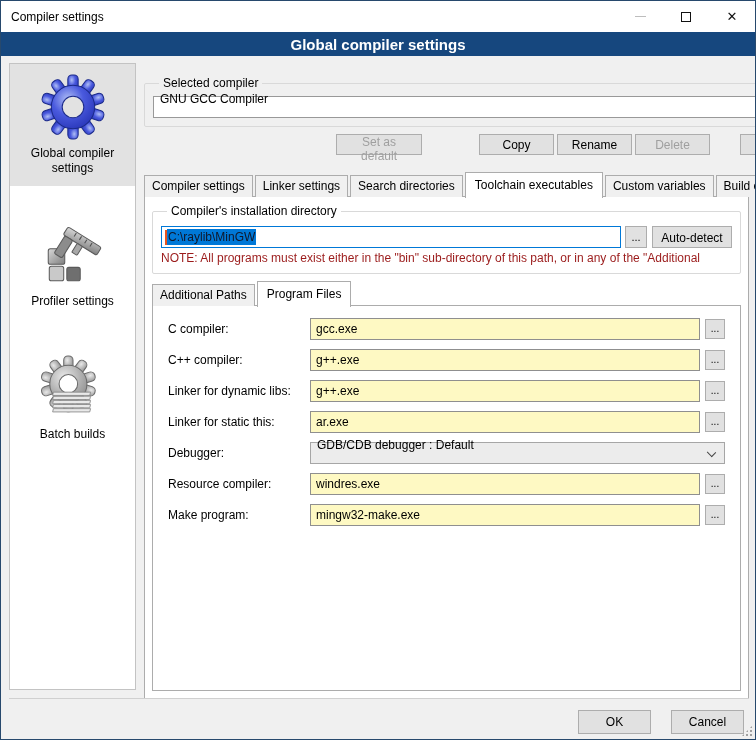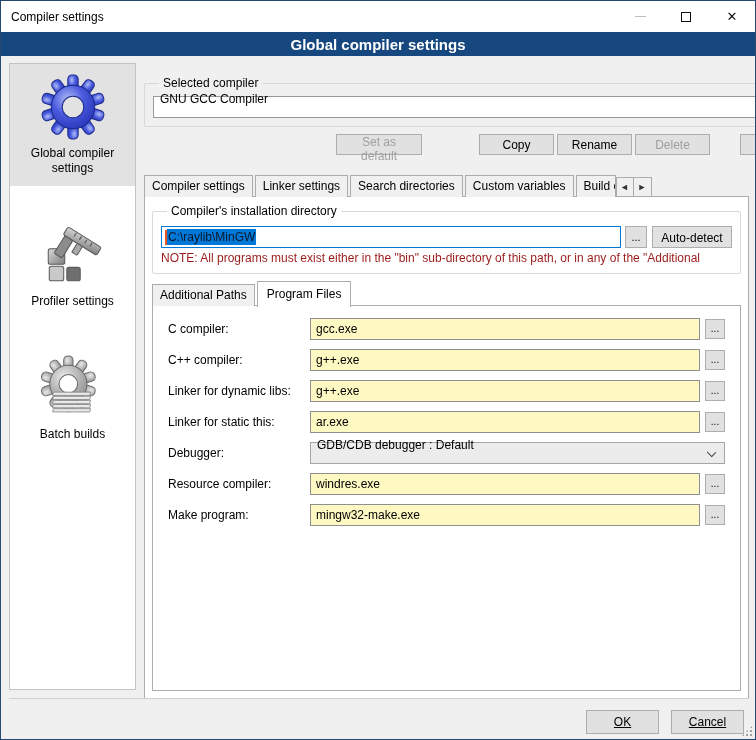--- a/index.html
+++ b/index.html
@@ -68,21 +68,21 @@
   .subpage { position:relative; top:-1px; background:#fff; border:1px solid #acacac; height:386px; padding:12px 15px; }
 
   .frow { display:flex; align-items:center; margin-bottom:9px; height:22px; }
   .frow .flabel { width:142px; }
   .frow input[type=text] { flex:1; height:22px; border:1px solid #8f8f8f; padding:0 5px; font-family:"Liberation Sans",sans-serif; font-size:12px; background:#fef9c3; }
   .frow .browse { width:20px; height:20px; margin-left:5px; background:#e1e1e1; border:1px solid #adadad; font-size:10px; line-height:1; padding:0; }
   .frow .combo { flex:1; }
 
   
   .footer-sep { position:absolute; left:8px; top:697px; width:740px; height:1px; background:#d0d0d0; }
-  .footer { position:absolute; right:11px; top:709px; display:flex; gap:12px;text-decoration:underline; }
+  .footer { position:absolute; right:11px; top:709px; display:flex; gap:20px; }
   .footer .btn { width:73px; height:24px; }
   .grip { position:absolute; right:2px; bottom:2px; width:12px; height:12px; background-image:radial-gradient(#a0a0a0 1px, transparent 1.4px); background-size:4px 4px; clip-path:polygon(100% 0,100% 100%,0 100%); }
 </style>
 </head>
 <body>
 
 <div class="window">
 
   <div class="titlebar">
     <span class="title">Compiler settings</span>
@@ -224,20 +224,21 @@
       <span class="sp3"></span>
       <button class="btn disabled b-delete" disabled="">Delete</button>
       <span class="sp30"></span>
       <button class="btn b-reset">Reset defaults</button>
     </div>
 
     <div class="tabstrip">
       <div class="tab">Compiler settings</div>
       <div class="tab">Linker settings</div>
       <div class="tab">Search directories</div>
+      <div class="tab active">Toolchain executables</div>
       <div class="tab">Custom variables</div>
       <div class="tab trunc">Build options</div>
       <div class="tab-arrows">
         <button class="tab-arrow">◄</button>
         <button class="tab-arrow">►</button>
       </div>
     </div>
 
     <div class="tabpage">
 

